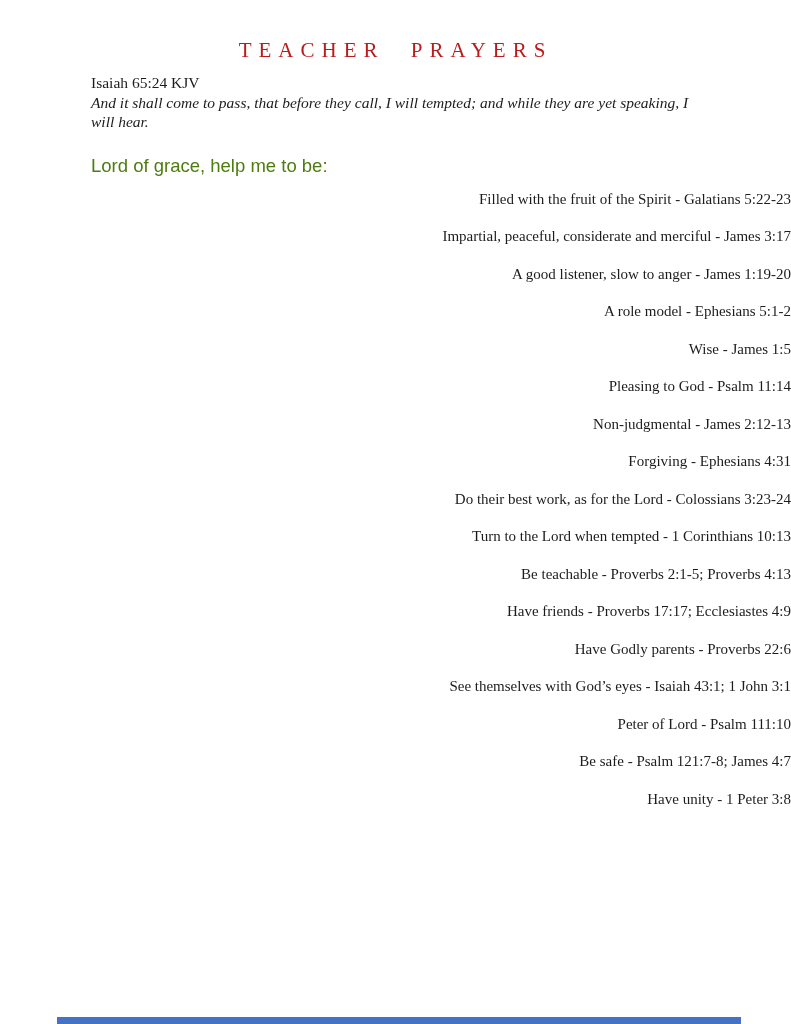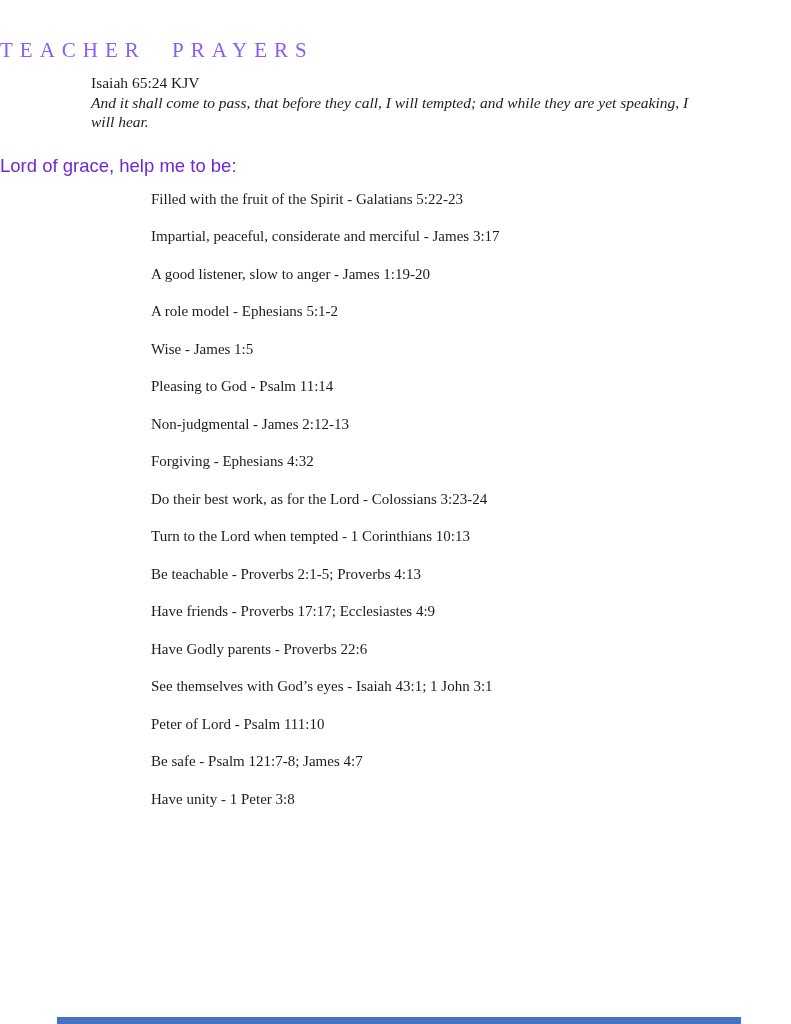--- a/index.html
+++ b/index.html
@@ -8,53 +8,56 @@
     position: relative;
     width: 791px;
     height: 1024px;
     background: #ffffff;
     overflow: hidden;
     font-family: "Liberation Serif", serif;
     color: #1c1c1c;
   }
   .title {
     padding-top: 38px;
+    text-align: center;
     font-family: "Liberation Serif", serif;
     font-size: 21px;
     letter-spacing: 7px;
     word-spacing: 14px;
-    color: #8b5cf6;
+    color: #b91c1c;
     white-space: nowrap;
   }
   .scripture {
     margin: 10px 0 0 91px;
     width: 622px;
     font-size: 15.5px;
     line-height: 19.5px;
   }
   .scripture .ref {
     font-style: normal;
     display: block;
   }
   .scripture .quote {
     font-style: italic;
     display: block;
   }
   .section-heading {
+    margin-left: 91px;
     font-family: "Liberation Sans", sans-serif;
     font-size: 18.5px;
-    color: #6d28d9;
+    color: #4d7c0f;
     white-space: nowrap;
   }
   .heading-1 { margin-top: 23px; }
   .heading-2 { margin-top: 46px; }
   ul.prayer-list {
     list-style: none;
     margin: 13px 0 0 151px;
     padding: 0;
+    text-align: right;
   }
   ul.prayer-list li {
     font-family: "Liberation Serif", serif;
     font-size: 15px;
     line-height: 19px;
     margin-bottom: 18.5px;
     white-space: nowrap;
   }
   .footer-bar {
     position: absolute;
@@ -79,21 +82,21 @@
   <div class="section-heading heading-1">Lord of grace, help me to be:</div>
 
   <ul class="prayer-list">
     <li>Filled with the fruit of the Spirit - Galatians 5:22-23</li>
     <li>Impartial, peaceful, considerate and merciful - James 3:17</li>
     <li>A good listener, slow to anger - James 1:19-20</li>
     <li>A role model - Ephesians 5:1-2</li>
     <li>Wise - James 1:5</li>
     <li>Pleasing to God - Psalm 11:14</li>
     <li>Non-judgmental - James 2:12-13</li>
-    <li>Forgiving - Ephesians 4:32</li>
+    <li>Forgiving - Ephesians 4:31</li>
   </ul>
 
 
   <ul class="prayer-list">
     <li>Do their best work, as for the Lord - Colossians 3:23-24</li>
     <li>Turn to the Lord when tempted - 1 Corinthians 10:13</li>
     <li>Be teachable - Proverbs 2:1-5; Proverbs 4:13</li>
     <li>Have friends - Proverbs 17:17; Ecclesiastes 4:9</li>
     <li>Have Godly parents - Proverbs 22:6</li>
     <li>See themselves with God’s eyes - Isaiah 43:1; 1 John 3:1</li>

